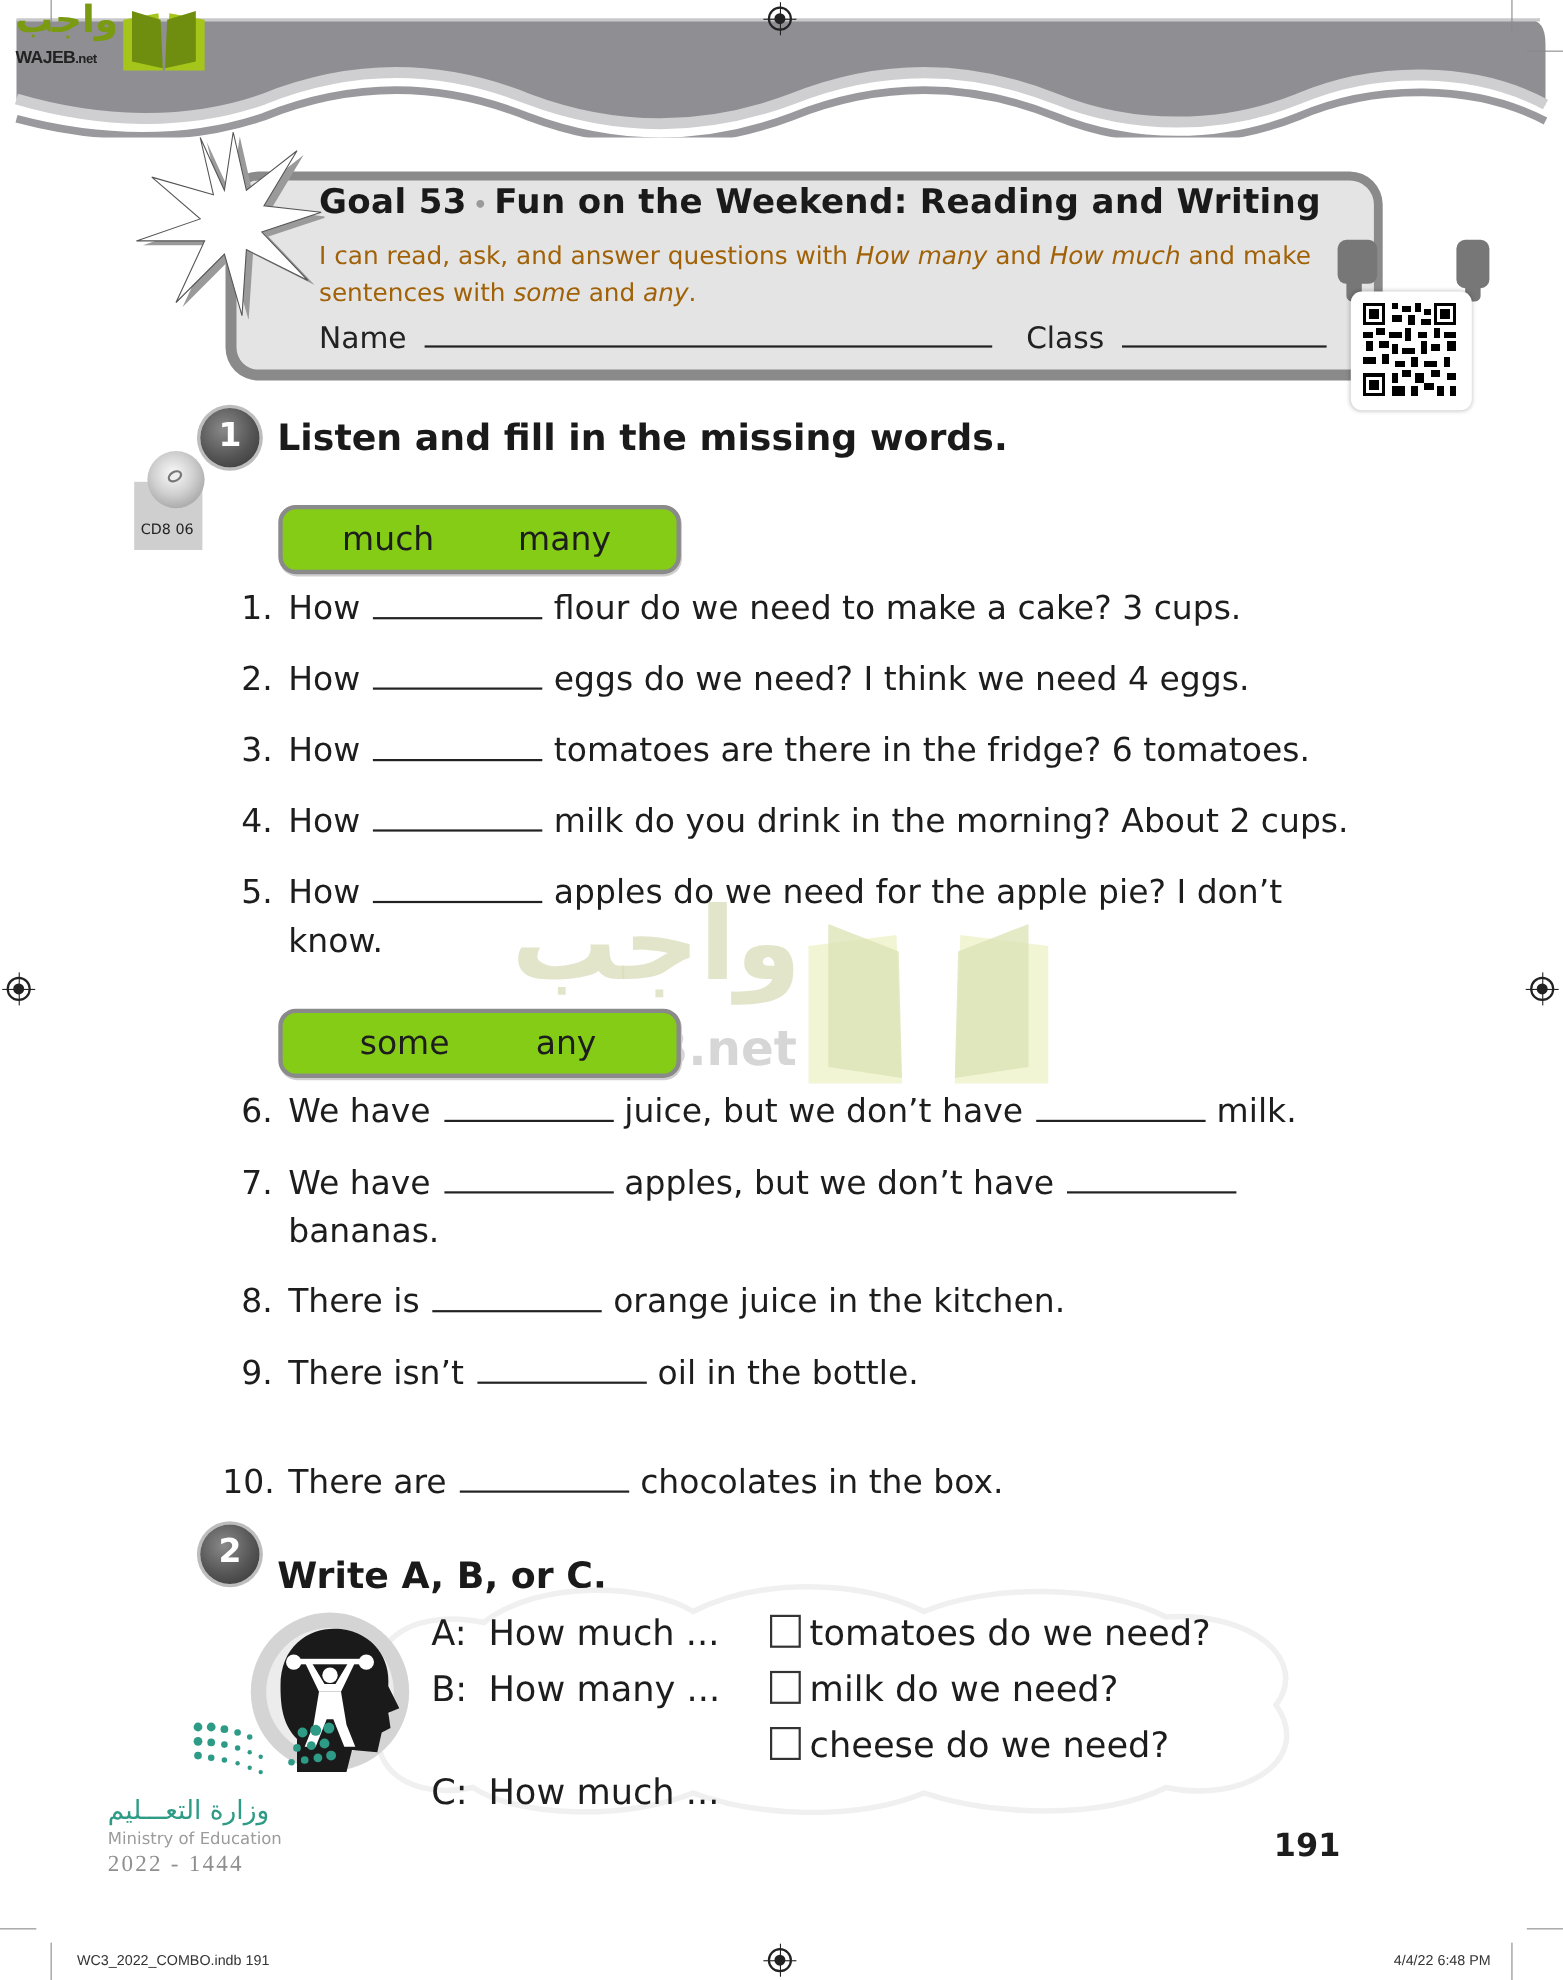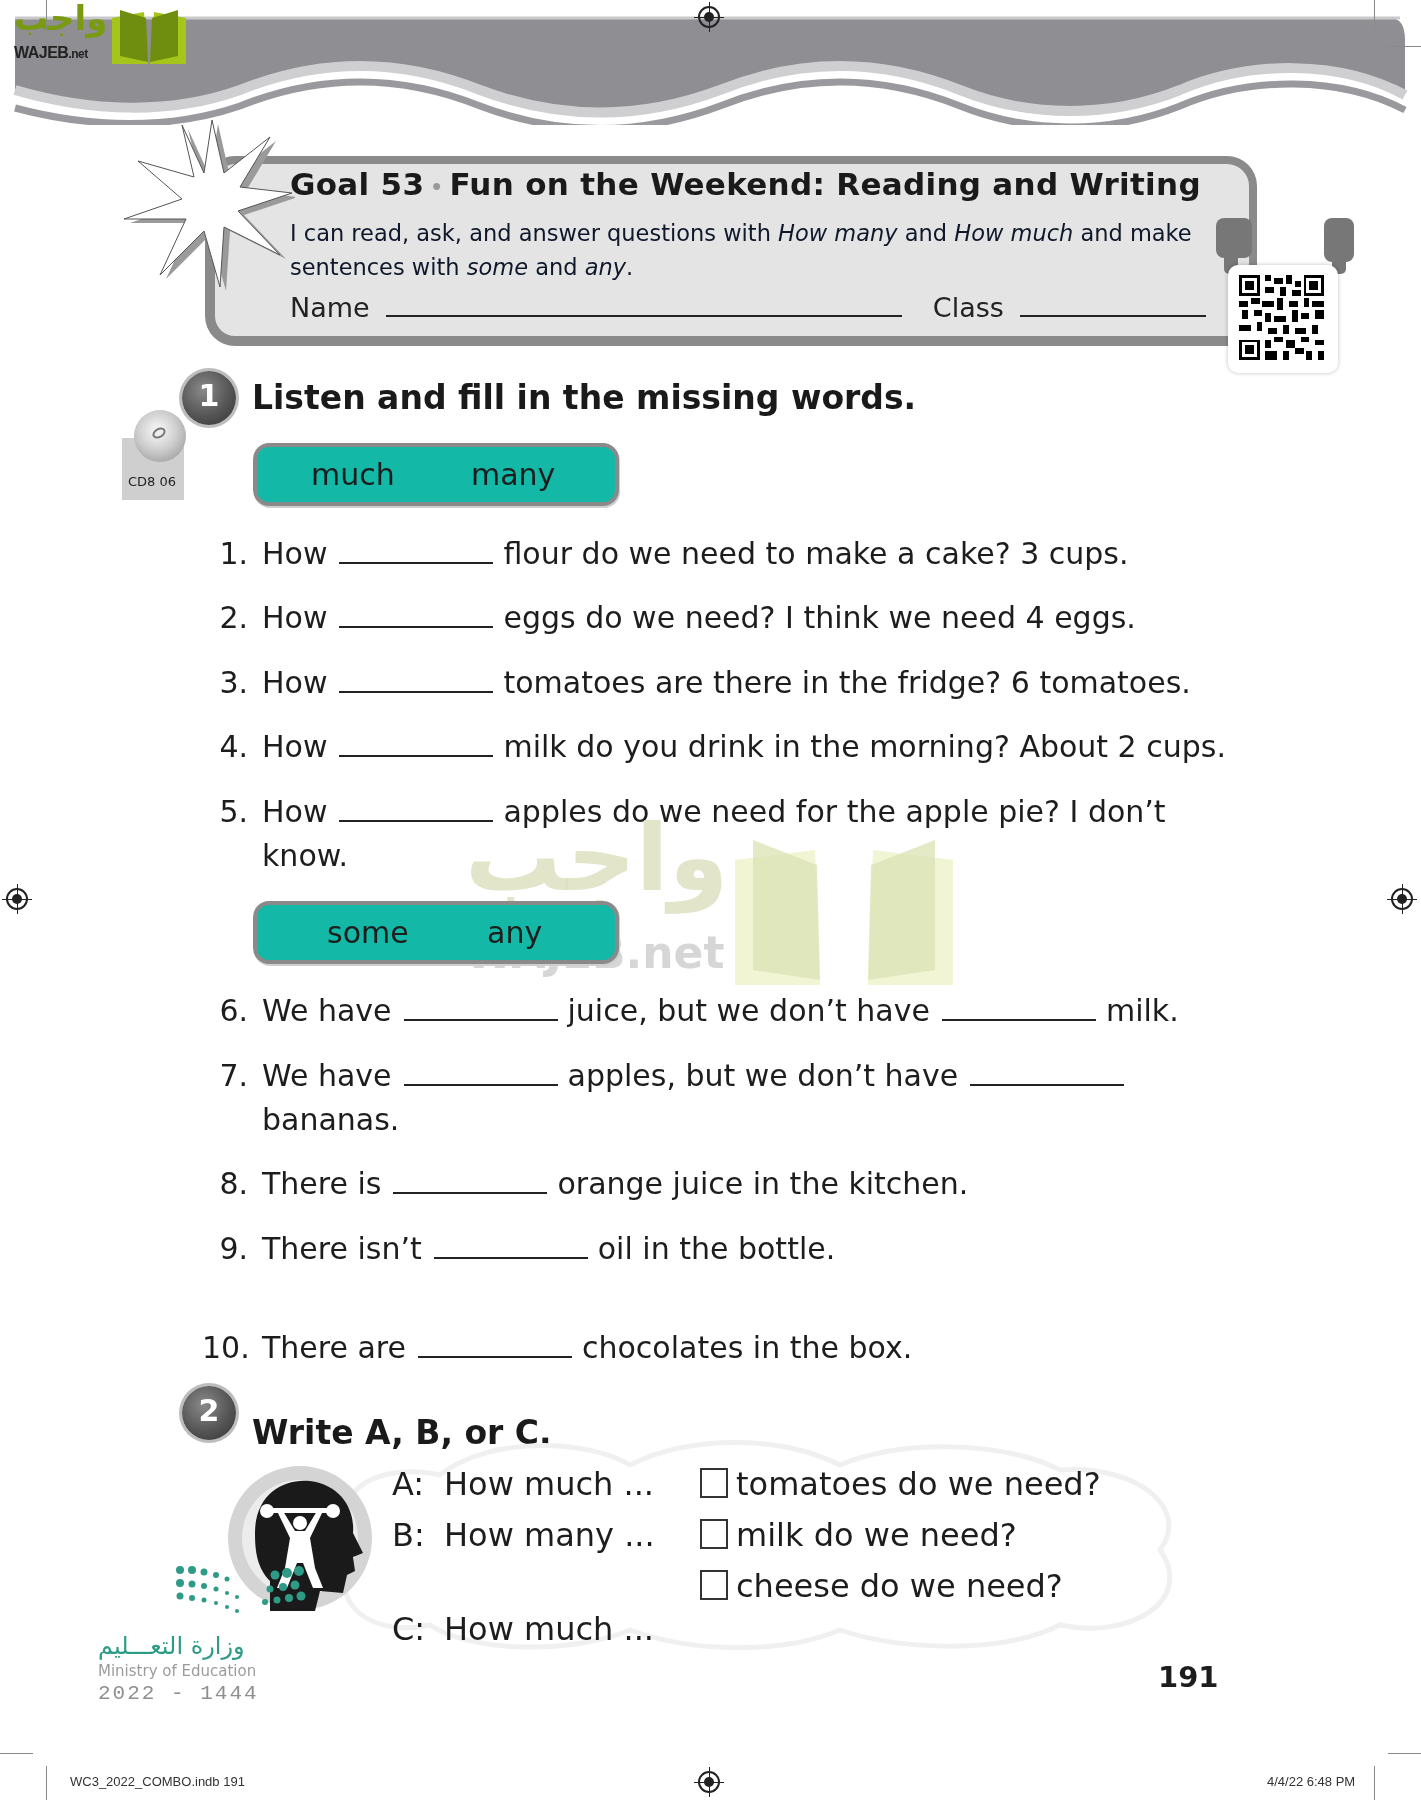--- a/index.html
+++ b/index.html
@@ -19,21 +19,21 @@
   
   .reg { width: 22px; height: 22px; border: 2px solid #222; border-radius: 50%; }
   .reg::before { content: ""; position: absolute; left: 50%; top: -6px; bottom: -6px; width: 1px; background: #222; }
   .reg::after { content: ""; position: absolute; top: 50%; left: -6px; right: -6px; height: 1px; background: #222; }
   .reg .dot { position: absolute; left: 4px; top: 4px; width: 10px; height: 10px; border-radius: 50%; background: #222; }
 
   
   #goal-box { left: 205px; top: 156px; width: 1052px; height: 190px; background: #e4e4e4; border: 8px solid #8a8a8a; border-left-width: 10px; border-bottom-width: 10px; border-radius: 30px; }
   #goal-title { left: 290px; top: 166px; font-family: "DejaVu Sans", sans-serif; font-weight: bold; font-size: 31px; color: #1a1a1a; white-space: nowrap; letter-spacing: 0.3px; }
   #goal-title .sep { color: #9a9a9a; font-size: 20px; padding: 0 6px; vertical-align: middle; }
-  #goal-desc { left: 290px; top: 216px; width: 940px; font-family: "DejaVu Sans", sans-serif; font-size: 22.5px; line-height: 34px; color: #0f172a; }
+  #goal-desc { left: 290px; top: 216px; width: 940px; font-family: "DejaVu Sans", sans-serif; font-size: 22.5px; line-height: 34px; color: #a16207; }
   #goal-desc i { font-style: italic; }
   #goal-name-row { left: 290px; top: 292px; font-size: 27px; font-family: "DejaVu Sans", sans-serif; color: #222; white-space: nowrap; }
   .blank-line { display: inline-block; border-bottom: 2px solid #222; height: 22px; vertical-align: baseline; }
 
   #starburst { left: 120px; top: 115px; width: 175px; height: 175px; }
 
   
   #headphones { left: 1208px; top: 212px; width: 150px; height: 160px; }
   #qr-card { left: 1228px; top: 265px; width: 110px; height: 108px; background: #fff; border-radius: 10px; box-shadow: 0 0 4px rgba(0,0,0,0.25); padding: 10px; }
   #qr-card svg { width: 90px; height: 88px; display: block; }
@@ -43,21 +43,21 @@
   .section-title { font-family: "DejaVu Sans", sans-serif; font-weight: bold; font-size: 33px; color: #1a1a1a; white-space: nowrap; }
 
   
   #cd-icon { left: 122px; top: 410px; width: 64px; height: 90px; }
   #cd-icon .tab { position: absolute; left: 0; top: 28px; width: 62px; height: 62px; background: #cfcfcf; }
   #cd-icon .disc { position: absolute; left: 12px; top: 0; width: 52px; height: 52px; border-radius: 50%; background: radial-gradient(circle at 45% 40%, #fafafa 0%, #cfcfcf 45%, #8c8c8c 100%); }
   #cd-icon .hole { position: absolute; left: 30px; top: 18px; width: 14px; height: 10px; border-radius: 50%; border: 2px solid #777; background: #eee; transform: rotate(-30deg); }
   #cd-icon .lbl { position: absolute; left: 6px; top: 64px; font-family: "DejaVu Sans", sans-serif; font-size: 13px; color: #222; }
 
   
-  .word-box { width: 366px; height: 63px; border: 4px solid #8a8a8a; border-radius: 16px; background: #14b8a6; box-shadow: 1px 2px 0 #cfcfcf; }
+  .word-box { width: 366px; height: 63px; border: 4px solid #8a8a8a; border-radius: 16px; background: #84cc16; box-shadow: 1px 2px 0 #cfcfcf; margin-top: 16px; }
   .word-box span { position: absolute; top: 10px; font-family: "DejaVu Sans", sans-serif; font-size: 30px; color: #1d1d1d; }
 
   
   .item { font-family: "DejaVu Sans", sans-serif; font-size: 30px; color: #1d1d1d; white-space: nowrap; line-height: 36px; }
   .item .num { display: inline-block; width: 46px; text-align: right; margin-right: 14px; }
   .item .blank { display: inline-block; width: 154px; border-bottom: 2px solid #222; height: 26px; margin: 0 10px 0 12px; }
   .item .cont { display: block; padding-left: 60px; margin-top: 8px; }
 
   
   #watermark { left: 465px; top: 820px; width: 500px; height: 170px; pointer-events: none; }
@@ -66,21 +66,21 @@
   #cloud { left: 300px; top: 1440px; width: 890px; height: 210px; }
   #head-icon { left: 225px; top: 1463px; width: 150px; height: 150px; }
   .ex2-row { font-family: "DejaVu Sans", sans-serif; font-size: 32px; color: #1d1d1d; white-space: nowrap; line-height: 38px; }
   .ex2-row .letter { display: inline-block; width: 52px; }
   .checkbox { display: inline-block; width: 28px; height: 30px; border: 2px solid #333; background: #fff; vertical-align: -3px; margin-right: 8px; }
 
   #moe-dots { left: 175px; top: 1565px; width: 170px; height: 55px; }
   #moe-logo { left: 98px; top: 1632px; }
   #moe-ar { font-family: "DejaVu Sans", sans-serif; font-size: 24px; color: #2e9b87; white-space: nowrap; }
   #moe-en { font-family: "DejaVu Sans", sans-serif; font-size: 15px; color: #9c9c9c; margin-top: 2px; white-space: nowrap; }
-  #moe-year { font-family: Liberation Mono, monospace; font-size: 21px; color: #8f8f8f; margin-top: 2px; letter-spacing: 2px; white-space: nowrap; text-align: center; }
+  #moe-year { font-family: Liberation Serif, serif; font-size: 21px; color: #8f8f8f; margin-top: 2px; letter-spacing: 2px; white-space: nowrap; }
 
   #page-number { left: 1158px; top: 1660px; font-family: "DejaVu Sans", sans-serif; font-weight: bold; font-size: 29px; color: #1d1d1d; }
 
   .slug { font-family: "Liberation Sans", sans-serif; font-size: 13px; color: #333; white-space: nowrap; }
   .crop { background: #8a8a8a; }
 </style>
 </head>
 <body>
 
 <svg id="banner" class="abs" viewBox="0 0 1421 125" preserveAspectRatio="none">

